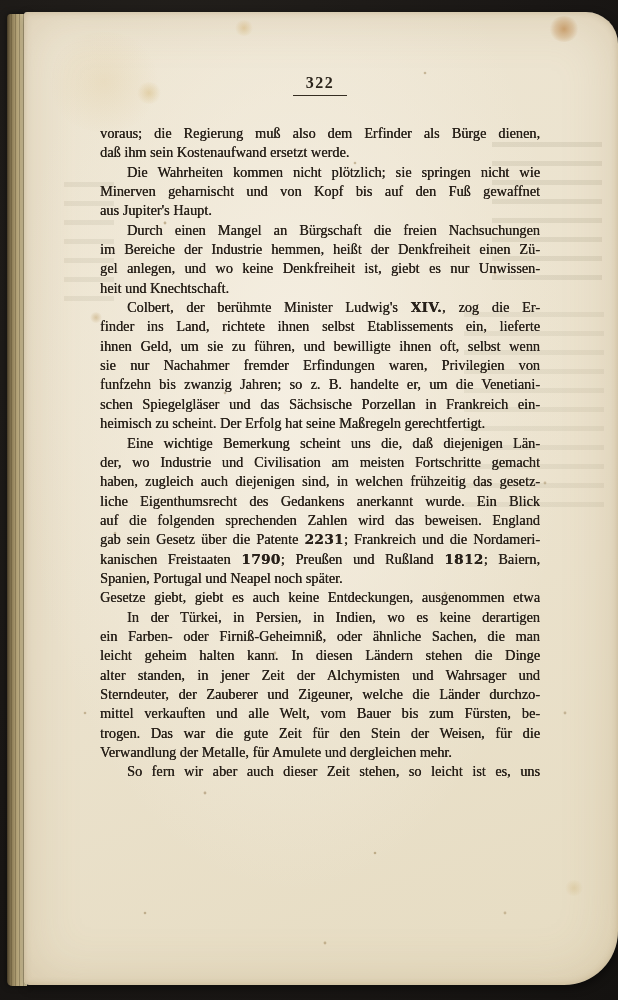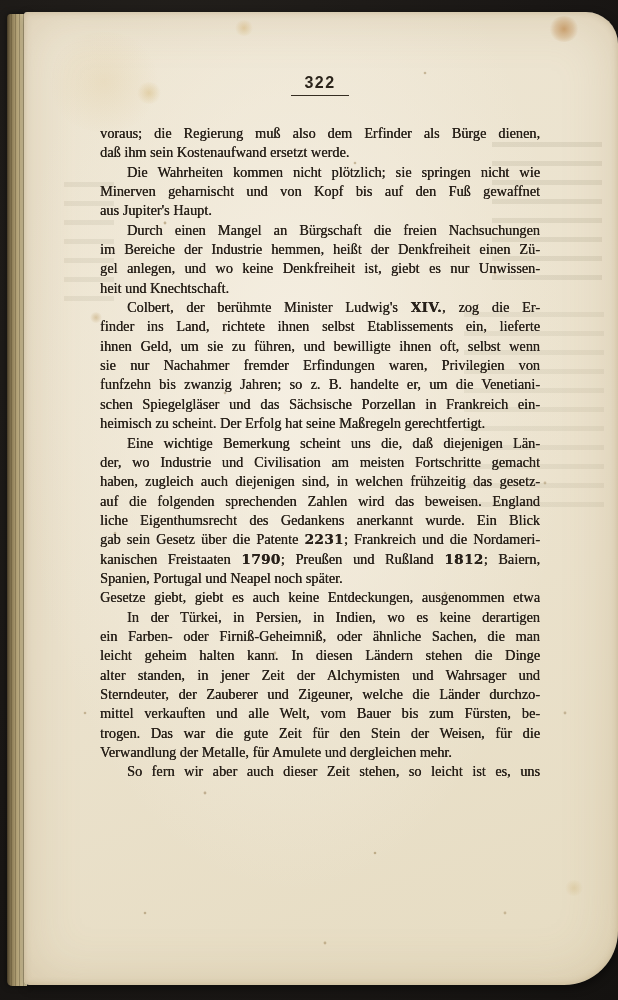--- a/index.html
+++ b/index.html
@@ -78,21 +78,21 @@
     background: repeating-linear-gradient(180deg, rgba(125,118,88,.10) 0 5px, rgba(0,0,0,0) 5px 19px); }
 
   
   .folio {
     position: absolute; left: 76px; top: 62px; width: 440px;
     text-align: center;
     color: #2b241b;
   }
   .folio span {
     display: inline-block;
-    font-family: Liberation Sans, sans-serif;
+    font-family: Liberation Serif, serif;
     font-weight: 700; font-size: 16px; letter-spacing: 1.5px;
     padding: 0 13px 3px;
     border-bottom: 1.6px solid #352d22;
     text-align: right;
   }
 
   
   .text-block {
     position: absolute; left: 76px; top: 112px; width: 440px;
     color: #28211a;
@@ -146,22 +146,22 @@
       <div class="line indent">Colbert, der berühmte Minister Ludwig's <span class="num">XIV.</span>, zog die Er-</div>
       <div class="line">finder ins Land, richtete ihnen selbst Etablissements ein, lieferte</div>
       <div class="line">ihnen Geld, um sie zu führen, und bewilligte ihnen oft, selbst wenn</div>
       <div class="line">sie nur Nachahmer fremder Erfindungen waren, Privilegien von</div>
       <div class="line">funfzehn bis zwanzig Jahren; so z. B. handelte er, um die Venetiani-</div>
       <div class="line">schen Spiegelgläser und das Sächsische Porzellan in Frankreich ein-</div>
       <div class="line last">heimisch zu scheint. Der Erfolg hat seine Maßregeln gerechtfertigt.</div>
       <div class="line indent">Eine wichtige Bemerkung scheint uns die, daß diejenigen Län-</div>
       <div class="line">der, wo Industrie und Civilisation am meisten Fortschritte gemacht</div>
       <div class="line">haben, zugleich auch diejenigen sind, in welchen frühzeitig das gesetz-</div>
+      <div class="line">liche Eigenthumsrecht des Gedankens anerkannt wurde. Ein Blick</div>
       <div class="line">auf die folgenden sprechenden Zahlen wird das beweisen. England</div>
-      <div class="line">liche Eigenthumsrecht des Gedankens anerkannt wurde. Ein Blick</div>
       <div class="line">gab sein Gesetz über die Patente <span class="num">2231</span>; Frankreich und die Nordameri-</div>
       <div class="line">kanischen Freistaaten <span class="num">1790</span>; Preußen und Rußland <span class="num">1812</span>; Baiern,</div>
       <div class="line last">Spanien, Portugal und Neapel noch später.</div>
       <div class="line">Gesetze giebt, giebt es auch keine Entdeckungen, ausgenommen etwa</div>
       <div class="line indent">In der Türkei, in Persien, in Indien, wo es keine derartigen</div>
       <div class="line">ein Farben- oder Firniß-Geheimniß, oder ähnliche Sachen, die man</div>
       <div class="line">leicht geheim halten kann. In diesen Ländern stehen die Dinge</div>
       <div class="line">alter standen, in jener Zeit der Alchymisten und Wahrsager und</div>
       <div class="line">Sterndeuter, der Zauberer und Zigeuner, welche die Länder durchzo-</div>
       <div class="line">mittel verkauften und alle Welt, vom Bauer bis zum Fürsten, be-</div>

